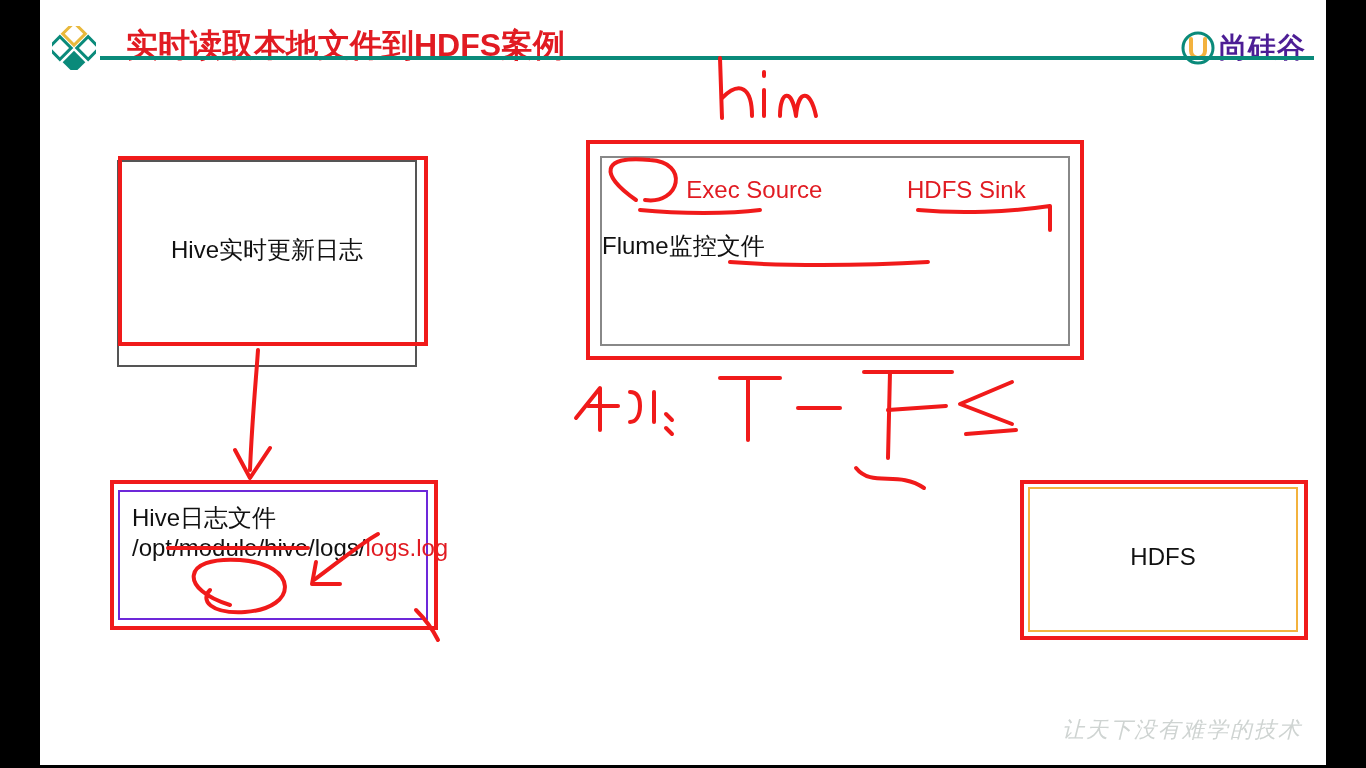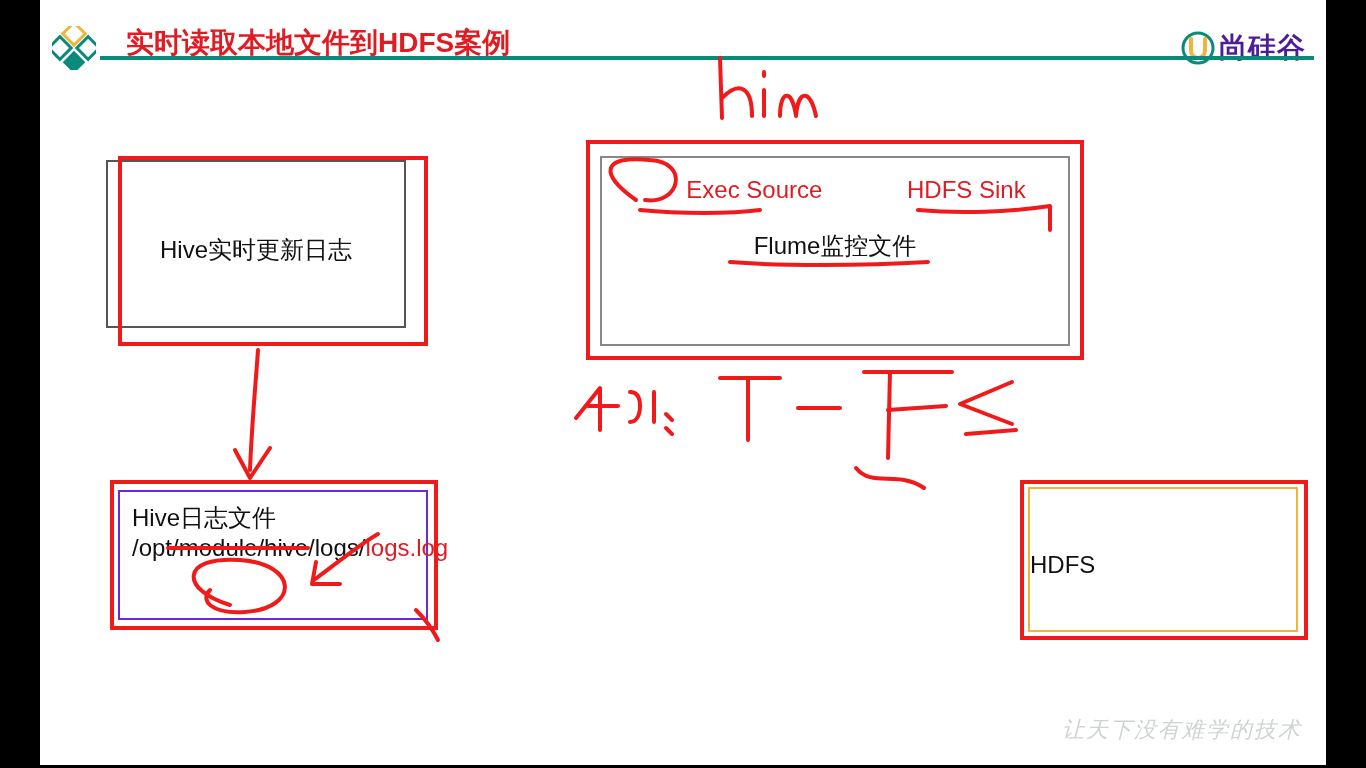--- a/index.html
+++ b/index.html
@@ -32,21 +32,21 @@
     left: 12px;
     top: 8px;
     width: 44px;
     height: 44px;
   }
   .logo-icon svg { display:block; }
   .title {
     position: absolute;
     left: 86px;
     top: 6px;
-    font-size: 28px;
+    font-size: 32px;
     font-weight: 700;
     color: #e11b22;
   }
   .green-line {
     position: absolute;
     left: 60px;
     right: 12px;
     top: 56px;
     height: 4px;
     background: #0a8a7a;
@@ -96,35 +96,35 @@
     border: 4px solid #f01a1a;
     box-sizing: border-box;
     pointer-events: none;
   }
   .text {
     font-size: 24px;
     color: #111;
   }
   .red-text { color: #e11b22; font-size: 24px; font-weight: 500; }
   
-  #box1 { left: 66px; top: 160px; width: 300px; height: 168px; padding: 0; }
+  #box1 { left: 77px; top: 160px; width: 300px; height: 207px; padding: 0; }
   #box1 .center { position:absolute; left:0; right:0; top:72px; text-align:center; }
   #ro1  { left: 78px; top: 156px; width: 310px; height: 190px; }
   
   #box2 { left: 560px; top: 156px; width: 470px; height: 190px; }
   #ro2  { left: 546px; top: 140px; width: 498px; height: 220px; }
   #box2 .line1 { position:absolute; left:0; right:0; top:18px; display:flex; justify-content:space-around;padding-left:42px; }
-  #box2 .line2 { position:absolute; left:0; right:0; top:72px; text-align:center; }
+  #box2 .line2 { position:absolute; left:0; right:0; top:72px; }
   #box2 .line3 { position:absolute; left:0; right:0; top:128px; text-align:center; }
   
   #box3 { left: 78px; top: 490px; width: 310px; height: 130px; padding: 10px 12px; }
   #ro3  { left: 70px; top: 480px; width: 328px; height: 150px; }
   
   #box4 { left: 988px; top: 487px; width: 270px; height: 145px; }
-  #box4 .center { position:absolute; left:0; right:0; top:62px; }
+  #box4 .center { position:absolute; left:0; right:0; top:54px; text-align:center; }
   #ro4  { left: 980px; top: 480px; width: 288px; height: 160px; }
 
   .ann-svg {
     position: absolute;
     left: 0; top: 0; width: 1286px; height: 765px;
     pointer-events: none;
   }
   .ann-stroke { stroke: #f01a1a; stroke-width: 4; fill: none; stroke-linecap: round; stroke-linejoin: round; }
 </style>
 </head>

